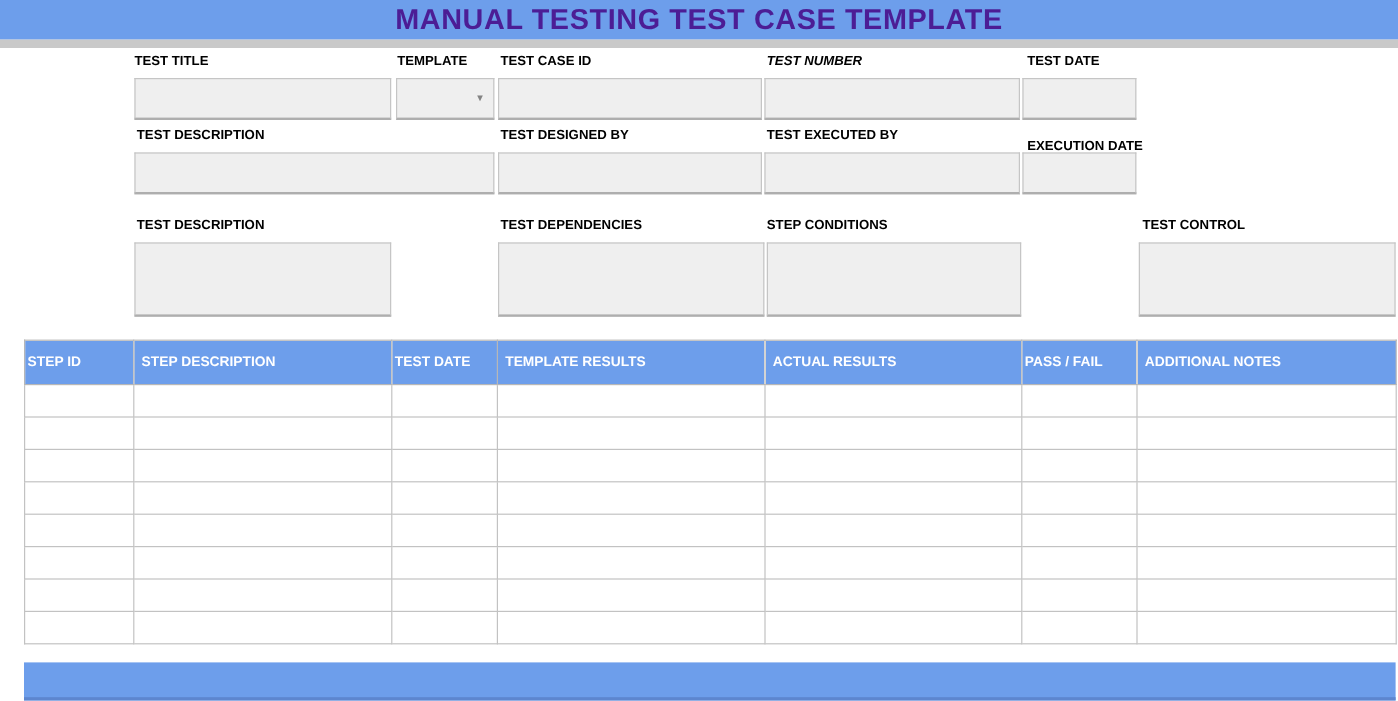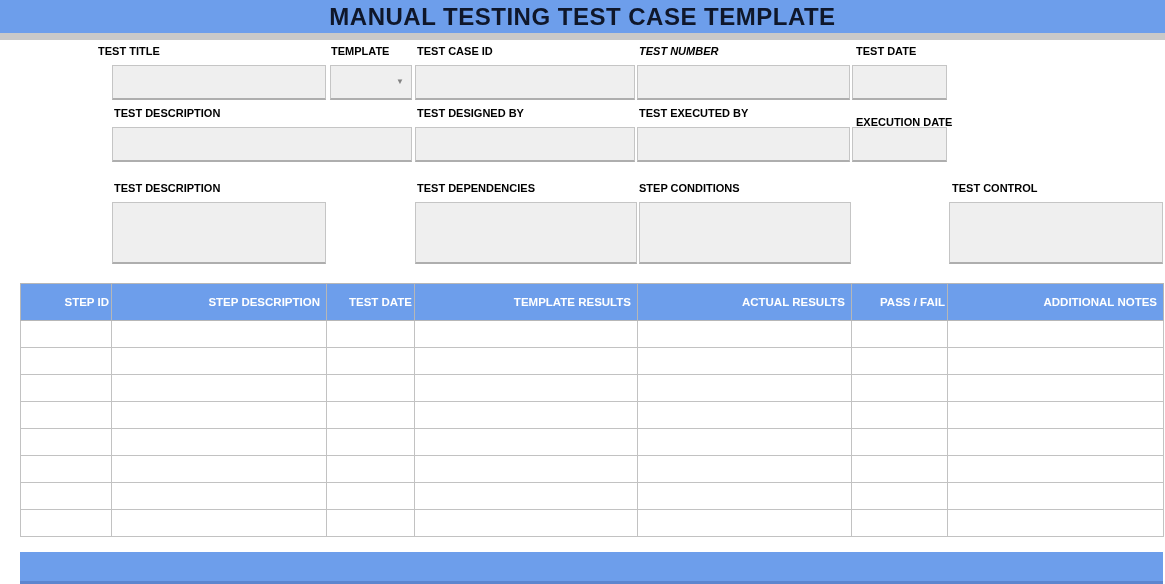--- a/index.html
+++ b/index.html
@@ -9,21 +9,21 @@
     position:relative; width:1165px; height:584px; background:#ffffff;
     overflow:hidden;
   }
 
   
   .title-bar {
     position:absolute; left:0; top:0; width:1165px; height:33px;
     background:#6d9eeb; display:flex; align-items:center; justify-content:center;
   }
   .title-bar h1 {
-    color:#0f172a; font-size:24px; font-weight:700; letter-spacing:0.5px;
+    color:#4c1d95; font-size:24px; font-weight:700; letter-spacing:0.5px;
     line-height:1;
   }
   .title-shadow {
     position:absolute; left:0; top:33px; width:1165px; height:7px;
     background:#c9c9c9;
   }
 
   
   .field-label {
     position:absolute; height:13px; font-size:11px; font-weight:700;
@@ -39,24 +39,24 @@
     font-size:8px; color:#838383; line-height:1;
   }
 
   
   .steps-table-wrap { position:absolute; left:20px; top:283px; }
   table.steps {
     border-collapse:collapse; table-layout:fixed; width:1143px;
   }
   table.steps th {
     background:#6d9eeb; color:#ffffff; font-size:11.5px; font-weight:700;
-    height:28px; border:1px solid #b7b7b7; text-align:right; padding:0 6px;
+    height:28px; border:1px solid #b7b7b7; text-align:left; padding:0 6px;
     white-space:nowrap; overflow:hidden;
   }
-  table.steps th.center { text-align:right; padding:12px 2px; }
+  table.steps th.center { text-align:left; padding:12px 2px; }
   table.steps td {
     background:#ffffff; height:27px; border:1px solid #c2c2c2;
     font-size:11px; color:#333; padding:0 6px;
   }
 
   
   .bottom-bar {
     position:absolute; left:20px; top:552px; width:1143px; height:32px;
     background:#6d9eeb; border-bottom:3px solid #5d86cf;
   }
@@ -64,21 +64,21 @@
 </head>
 <body>
 
 <div id="page">
 
   <div class="title-bar">
     <h1>MANUAL TESTING TEST CASE TEMPLATE</h1>
   </div>
   <div class="title-shadow"></div>
 
-  <div class="field-label" style="left:98px; top:45px;">TEST TITLE</div>
+  <div class="field-label" style="left:112px; top:45px;">TEST TITLE</div>
   <div class="field-label" style="left:331px; top:45px;">TEMPLATE</div>
   <div class="field-label" style="left:417px; top:45px;">TEST CASE ID</div>
   <div class="field-label" style="left:639px; top:45px;font-style:italic;">TEST NUMBER</div>
   <div class="field-label" style="left:856px; top:45px;">TEST DATE</div>
 
   <div class="field-box" style="left:112px; top:65px; width:214px; height:35px;"></div>
   <div class="field-box" style="left:330px; top:65px; width:82px;  height:35px;">
     <span class="dd-arrow">▼</span>
   </div>
   <div class="field-box" style="left:415px; top:65px; width:220px; height:35px;"></div>

